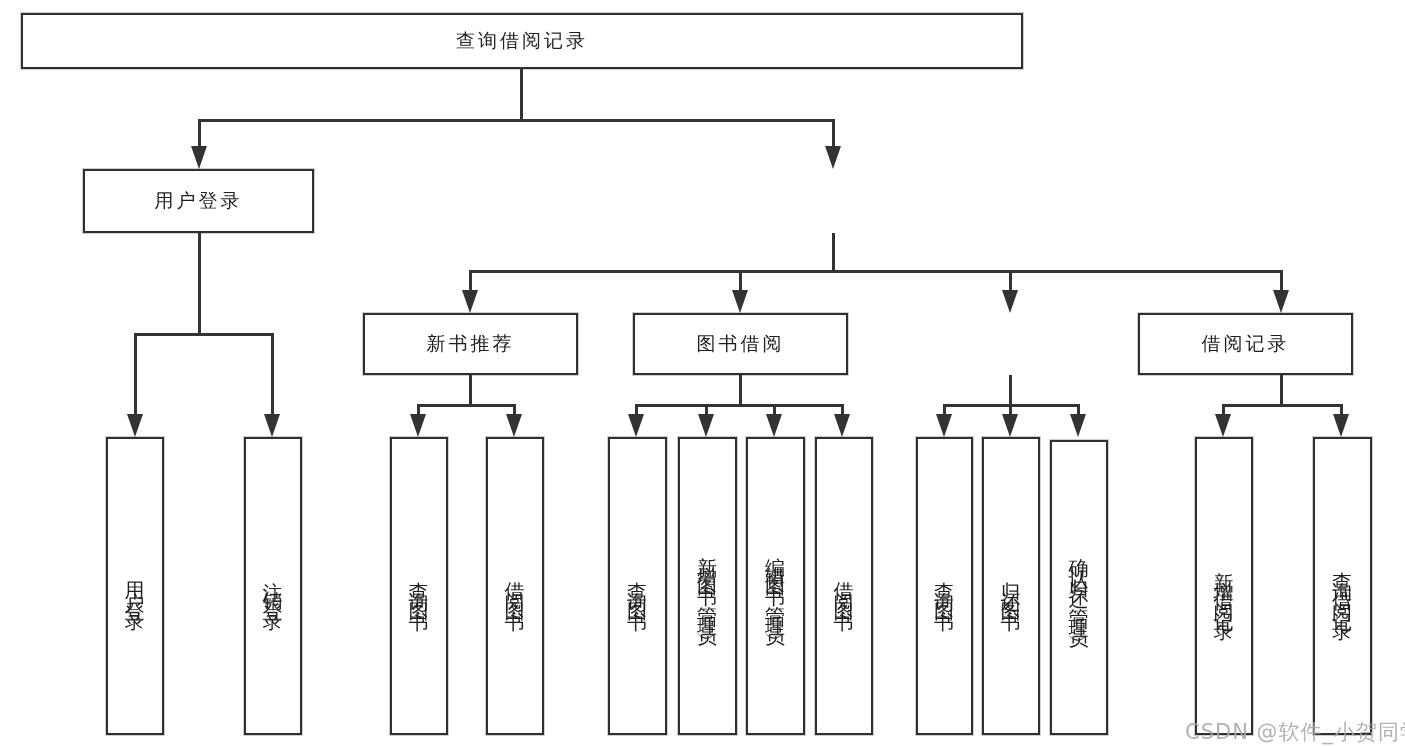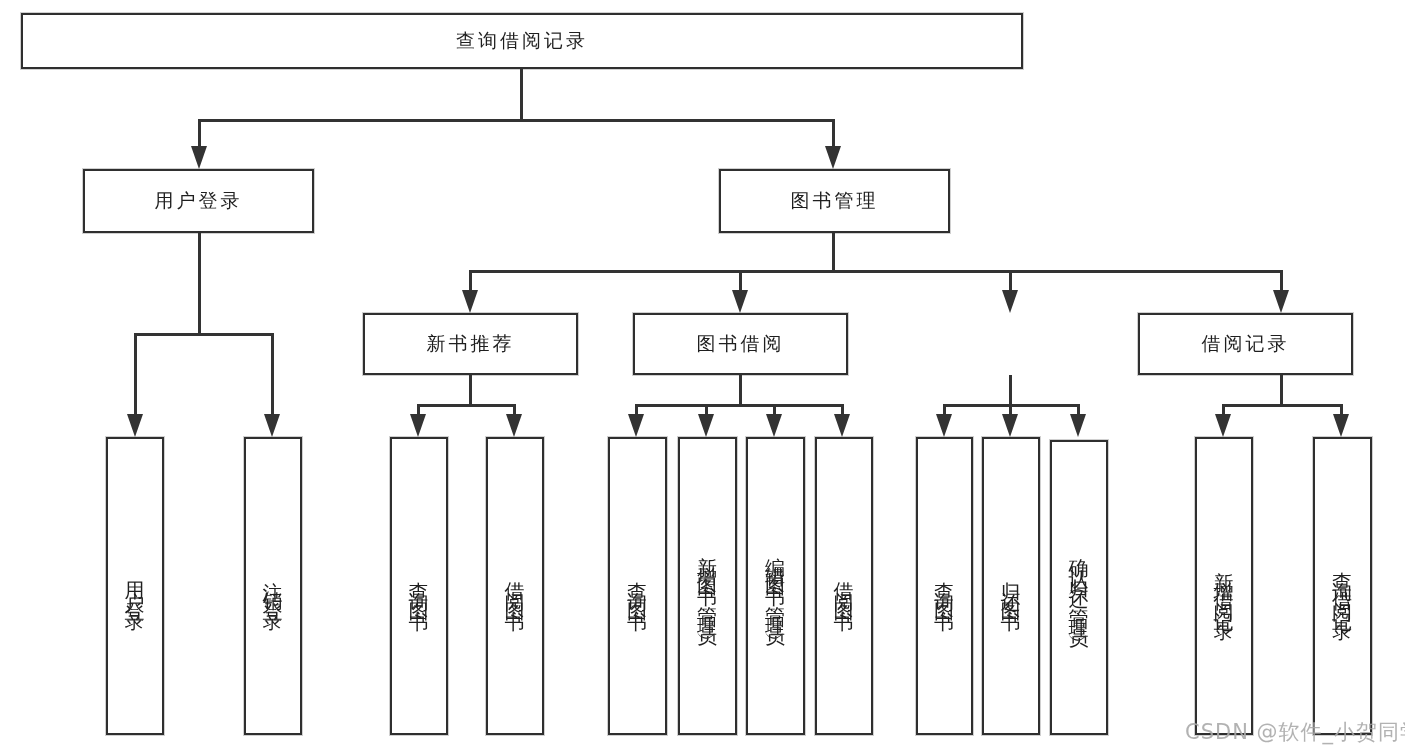--- a/index.html
+++ b/index.html
@@ -44,23 +44,20 @@
 
   <div class="vline" style="left:520px;top:69px;height:52px;"></div>
   <div class="hline" style="left:198px;top:119px;width:637px;"></div>
   <div class="vline" style="left:198px;top:119px;height:30px;"></div>
   <div class="arrow" style="left:191px;top:146px;"></div>
   <div class="vline" style="left:832px;top:119px;height:30px;"></div>
   <div class="arrow" style="left:825px;top:146px;"></div>
 
   <div class="hbox" style="left:83px;top:169px;width:231px;height:64px;">
     <span>用户登录</span>
-  </div>
-  <div class="hbox" style="left:719px;top:169px;width:231px;height:64px;">
-    <span>图书管理</span>
   </div>
 
   <div class="vline" style="left:198px;top:233px;height:103px;"></div>
   <div class="hline" style="left:134px;top:333px;width:140px;"></div>
   <div class="vline" style="left:134px;top:333px;height:82px;"></div>
   <div class="arrow" style="left:127px;top:414px;"></div>
   <div class="vline" style="left:271px;top:333px;height:82px;"></div>
   <div class="arrow" style="left:264px;top:414px;"></div>
 
   <div class="vline" style="left:832px;top:233px;height:40px;"></div>

